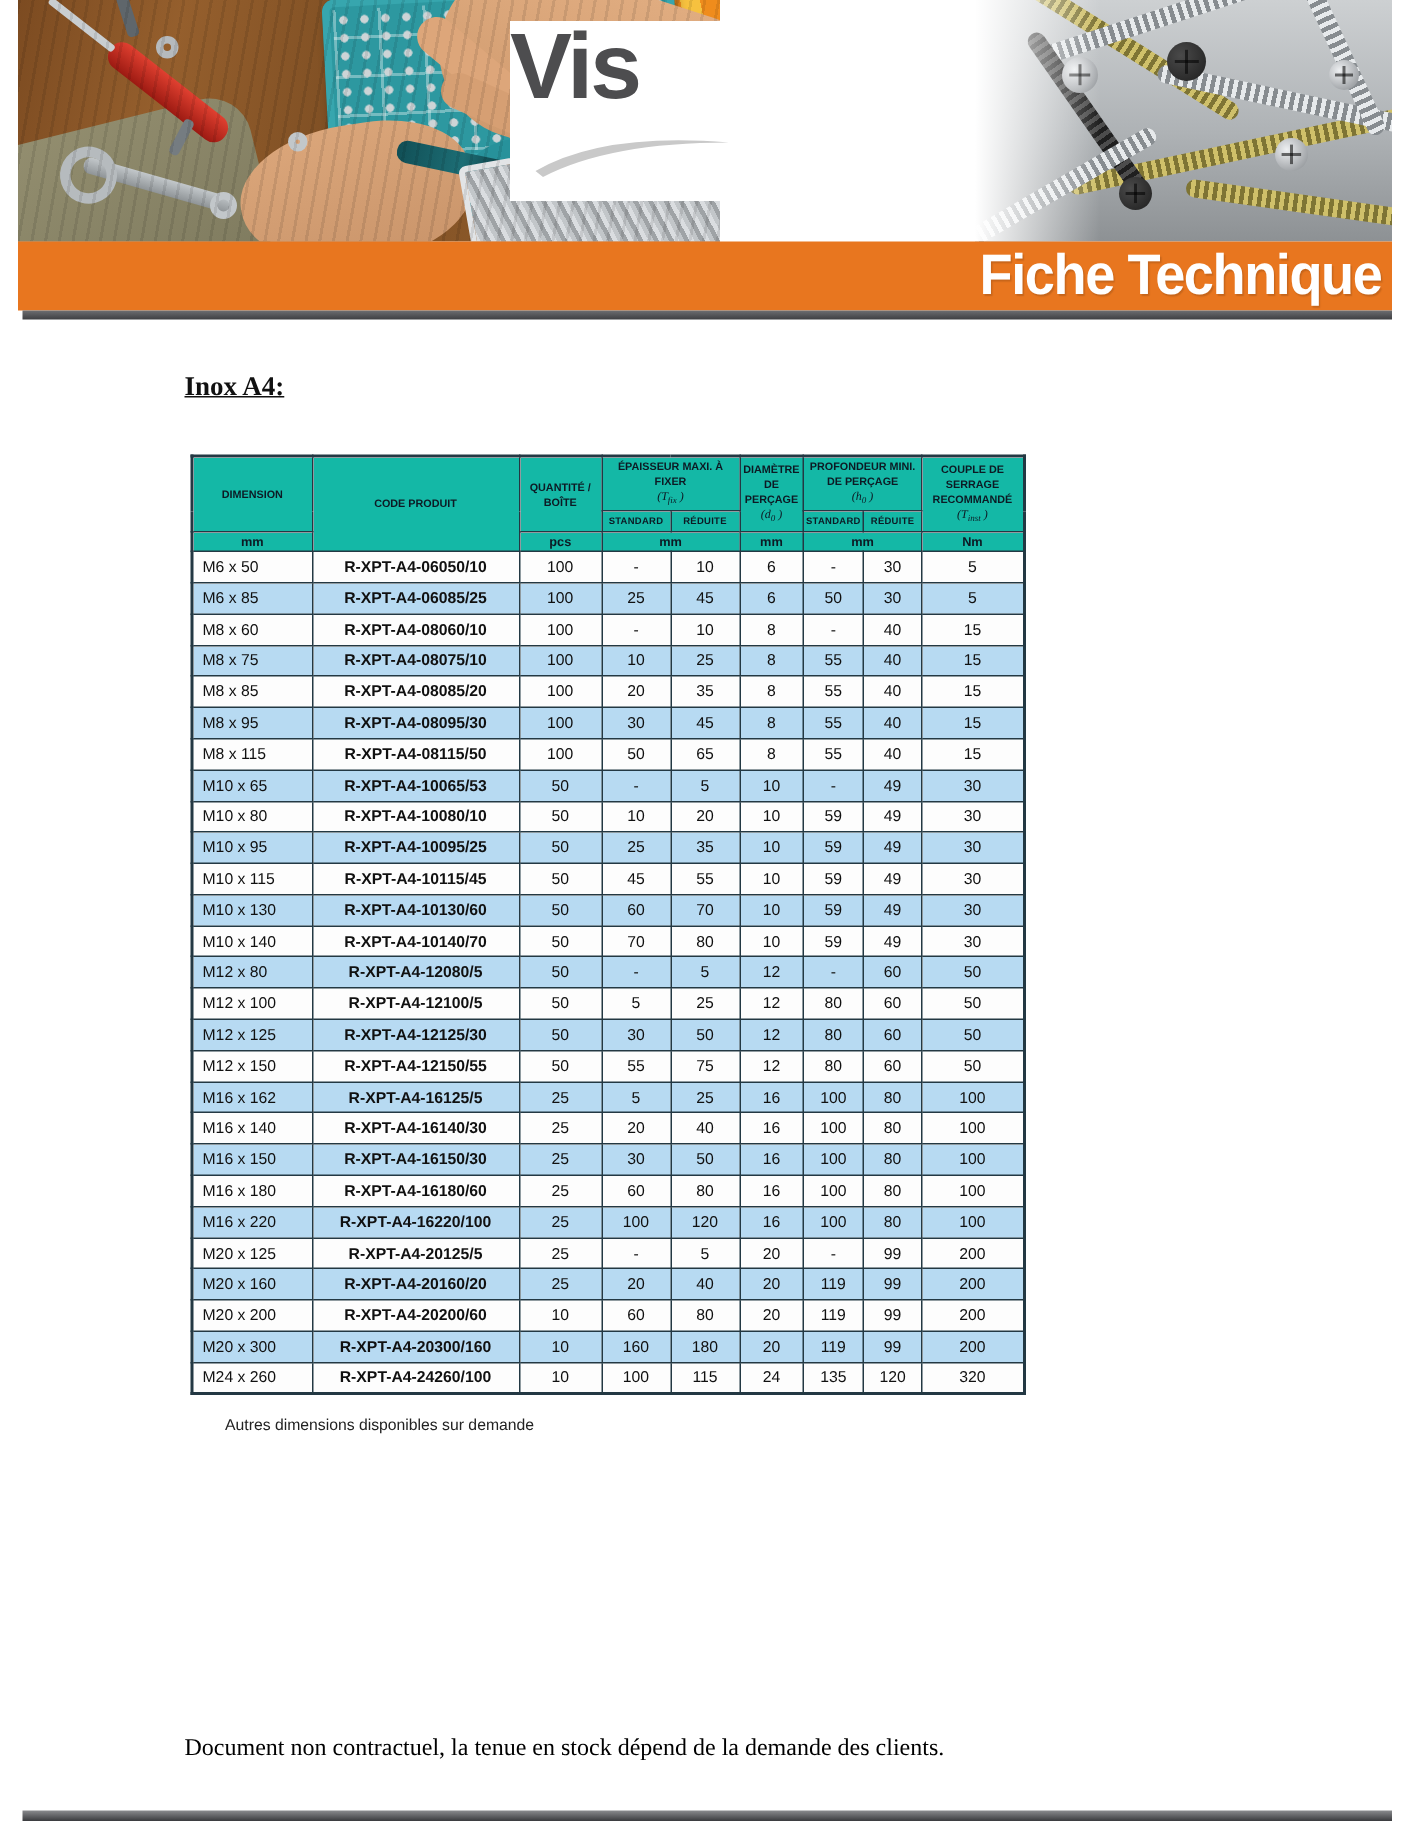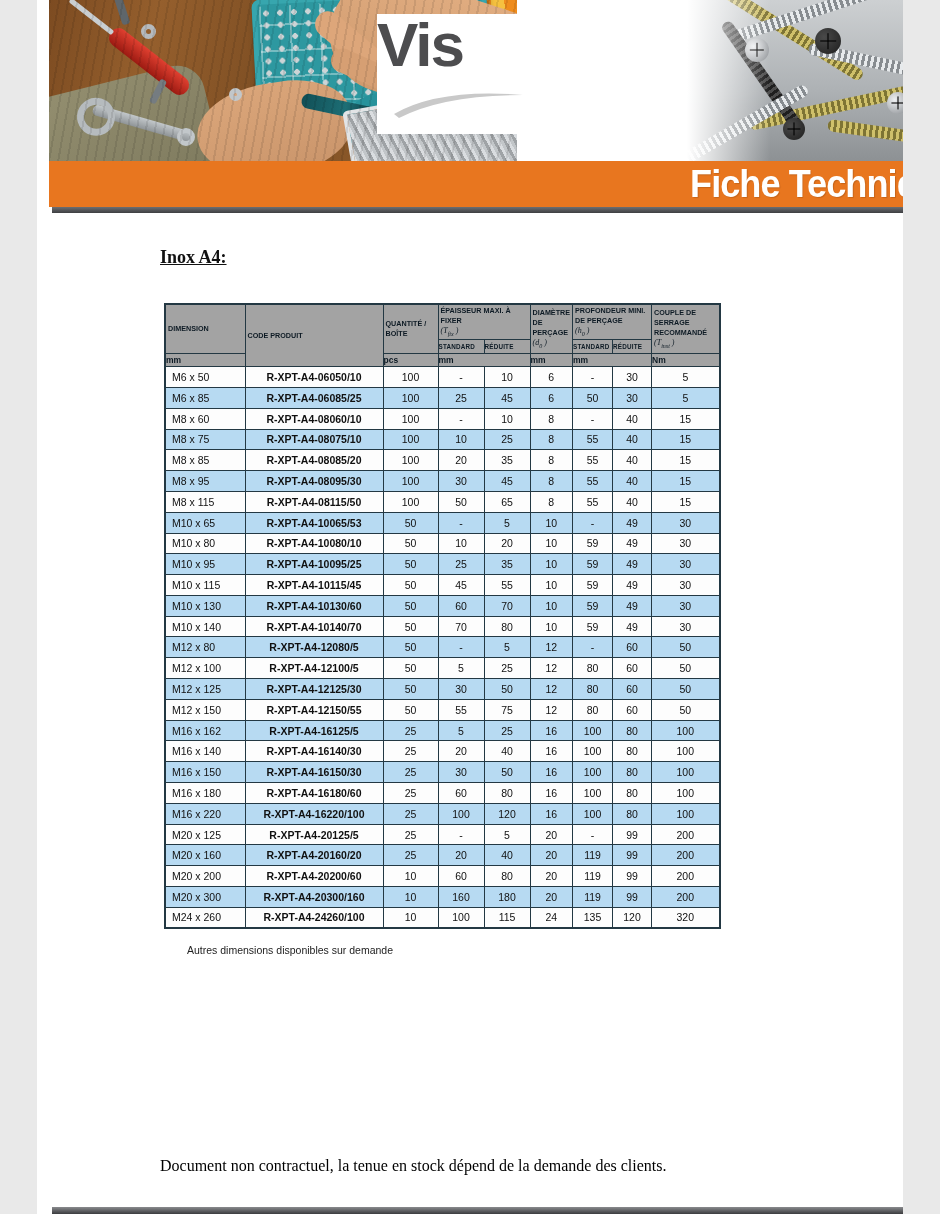--- a/index.html
+++ b/index.html
@@ -1,18 +1,18 @@
 <!DOCTYPE html>
 <html><head>
 <meta charset="utf-8">
 <style>
   * { margin:0; padding:0; box-sizing:border-box; }
   html,body { background:#e9e9e9; }
   .page {
-    position:relative; width:866px; height:1214px; margin:0 auto;
+    position:relative; width:940px; height:1214px; margin:0 auto;
     background:#ffffff; overflow:hidden;
     font-family:"Liberation Sans", sans-serif; color:#111;
   }
 
   
   .photo { position:absolute; top:0; height:161px; overflow:hidden; }
   .photo-left {
     left:12px; width:468px;
     background:linear-gradient(105deg,#7c4b21 0%,#955f2d 22%,#7d4e23 48%,#8d5a2a 74%,#74451e 100%);
   }
@@ -99,21 +99,21 @@
   .section-title { position:absolute; left:123px; top:247px;
     font-family:"Liberation Serif", serif; font-size:18px; font-weight:bold; text-decoration:underline; }
   .table-note { position:absolute; left:150px; top:944px; font-size:10.5px; color:#222; }
   .footer-note { position:absolute; left:123px; top:1157px;
     font-family:"Liberation Serif", serif; font-size:16px; color:#000; }
 
   
   .spec-table { position:absolute; left:127px; top:303px; border-collapse:collapse;
     border:2px solid #233843; table-layout:fixed; }
   .spec-table th, .spec-table td { border:1px solid #233843; overflow:hidden; }
-  .spec-table thead th { background:#a3a3a3; font-weight:bold; text-align:left; vertical-align:middle;
+  .spec-table thead th { background:#14b8a6; font-weight:bold; text-align:center; vertical-align:middle;
     color:#0d1a24; }
   .h1 th { font-size:7.2px; line-height:1.35; padding:1px 2px; }
   .hsym { font-family:"Liberation Serif", serif; font-style:italic; font-weight:normal;
     font-size:8px; margin-top:1px; }
   .hsym sub { font-size:6px; }
   .h2 th { font-size:6.3px; height:14px; letter-spacing:.2px; }
   .h3 th { font-size:8.5px; height:13px; }
   .spec-table tbody td { height:20.8px; font-size:10.5px; text-align:center; vertical-align:middle;
     background:#fdfdfd; color:#101010; }
   .spec-table tbody tr:nth-child(even) td { background:#b7daf2; }

